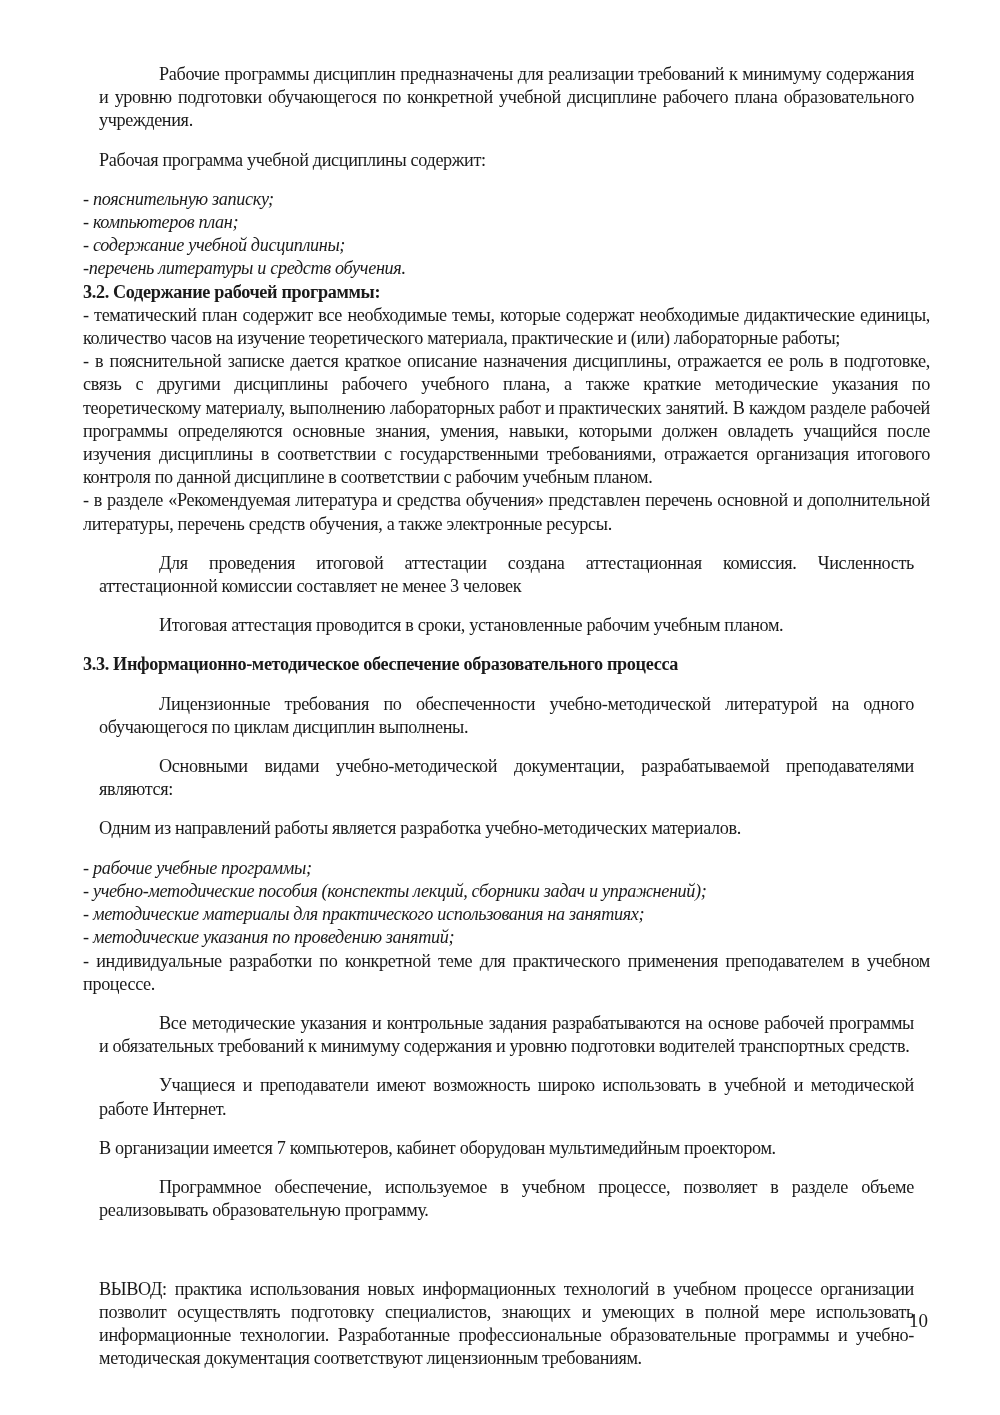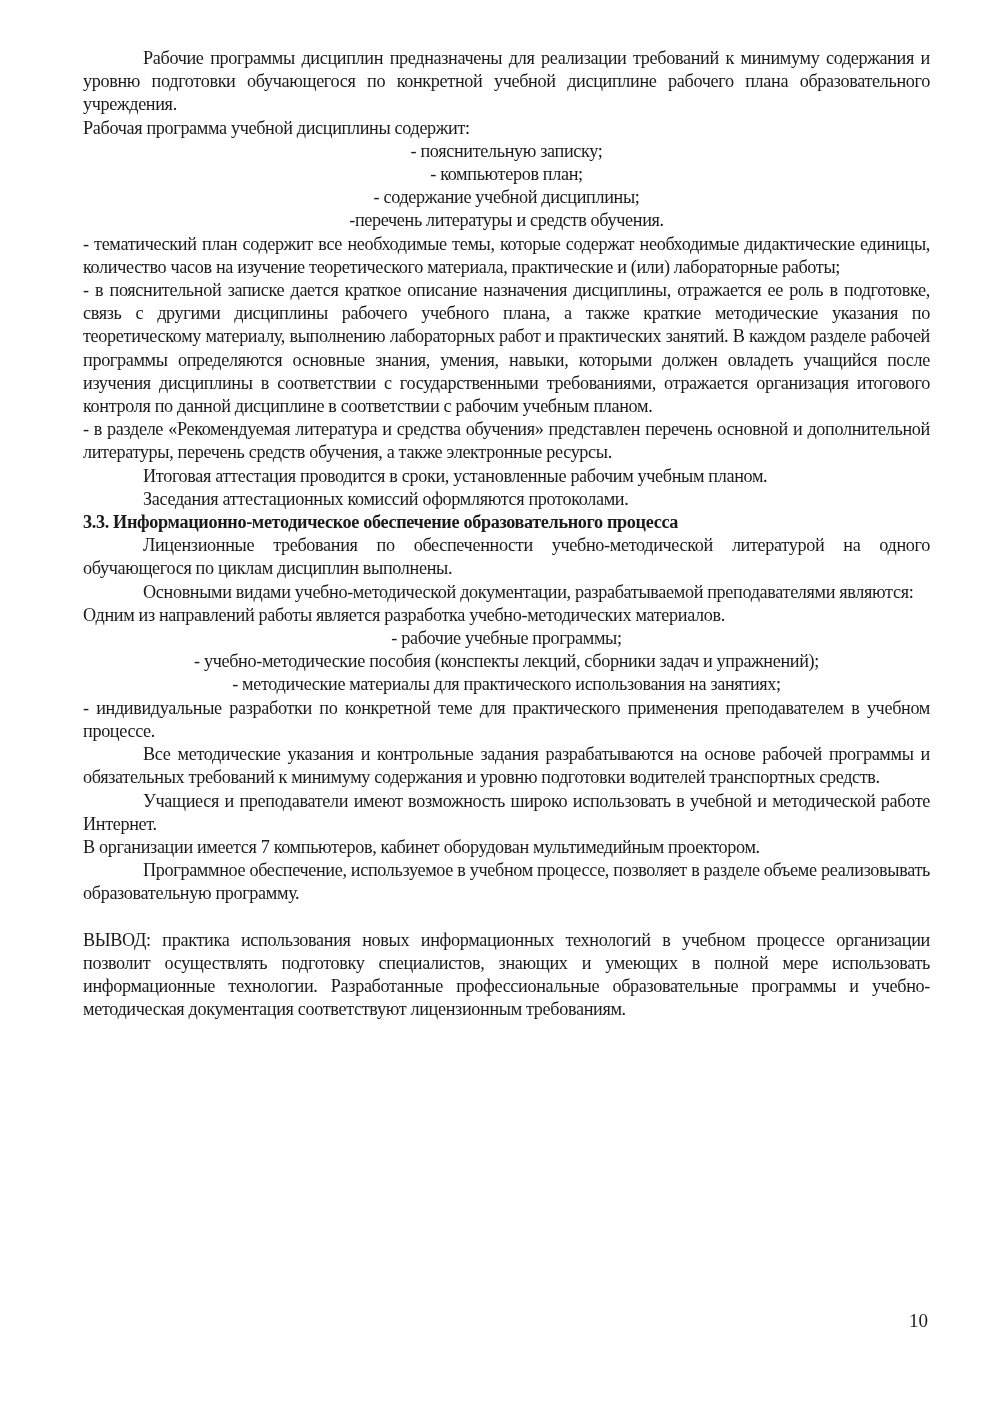--- a/index.html
+++ b/index.html
@@ -3,24 +3,24 @@
   <meta charset="utf-8">
   <style>
     html, body { margin: 0; padding: 0; background: #ffffff; }
     body { width: 1000px; height: 1415px; position: relative; overflow: hidden; }
     .page {
       position: absolute; left: 83px; top: 47px; width: 847px;
       font-family: "Liberation Serif", serif;
       font-size: 18.2px; line-height: 23.2px; color: #1a1a1a;
       letter-spacing: -0.35px;
     }
-    .p { margin: 0; text-align: justify; }
+    .p { margin: 16px; text-align: justify; }
     .indent { text-indent: 60px; }
     .li { margin: 0; text-align: justify; }
-    .li.nojust { text-align: center; }
+    .li.nojust { text-align: left; font-style: italic; }
     .h { margin: 0; font-weight: bold; }
     .b { font-weight: normal; }
     .gap { height: 23.2px; }
     .pagenum {
       position: absolute; right: 72px; top: 1310px;
       font-family: "Liberation Serif", serif; font-size: 19px; color: #1a1a1a;
     }
     .stretch { text-align: justify; text-align-last: justify; }
   </style>
 </head>
@@ -29,36 +29,38 @@
 <div class="page">
   <p class="p indent">Рабочие программы дисциплин предназначены для реализации требований к минимуму содержания и уровню подготовки обучающегося по конкретной учебной дисциплине рабочего плана образовательного учреждения.</p>
   <p class="p">Рабочая программа учебной дисциплины содержит:</p>
   <div>
     <p class="li nojust">- пояснительную записку;</p>
     <p class="li nojust">- компьютеров план;</p>
     <p class="li nojust">- содержание учебной дисциплины;</p>
     <p class="li nojust">-перечень литературы и средств обучения.</p>
   </div>
 
+  <p class="h">3.2. Содержание рабочей программы:</p>
   <div>
     <p class="li">- тематический план содержит все необходимые темы, которые содержат необходимые дидактические единицы, количество часов на изучение теоретического материала, практические и (или) лабораторные работы;</p>
     <p class="li">- в пояснительной записке дается краткое описание назначения дисциплины, отражается ее роль в подготовке, связь с другими дисциплины рабочего учебного плана, а также краткие методические указания по теоретическому материалу, выполнению лабораторных работ и практических занятий. В каждом разделе рабочей программы определяются основные знания, умения, навыки, которыми должен овладеть учащийся после изучения дисциплины в соответствии с государственными требованиями, отражается организация итогового контроля по данной дисциплине в соответствии с рабочим учебным планом.</p>
     <p class="li">- в разделе «Рекомендуемая литература и средства обучения» представлен перечень основной и дополнительной литературы, перечень средств обучения, а также электронные ресурсы.</p>
   </div>
+  <p class="p indent">Для проведения итоговой аттестации создана аттестационная комиссия. Численность аттестационной комиссии составляет не менее 3 человек</p>
   <p class="p indent">Итоговая аттестация проводится в сроки, установленные рабочим учебным планом.</p>
-  <p class="p indent">Заседания аттестационных комиссий оформляются протоколами.</p>
 
   <p class="h">3.3. Информационно-методическое обеспечение образовательного процесса</p>
   <p class="p indent">Лицензионные требования по обеспеченности учебно-методической литературой на одного обучающегося по циклам дисциплин выполнены.</p>
   <p class="p indent stretch" style="text-align-last:left;">Основными видами учебно-методической документации, разрабатываемой преподавателями являются:</p>
   <p class="p">Одним из направлений работы является разработка учебно-методических материалов.</p>
   <div>
     <p class="li nojust">- рабочие учебные программы;</p>
     <p class="li nojust">- учебно-методические пособия (конспекты лекций, сборники задач и упражнений);</p>
     <p class="li nojust">- методические материалы для практического использования на занятиях;</p>
+    <p class="li nojust">- методические указания по проведению занятий;</p>
     <p class="li">- индивидуальные разработки по конкретной теме для практического применения преподавателем в учебном процессе.</p>
   </div>
   <p class="p indent">Все методические указания и контрольные задания разрабатываются на основе рабочей программы и обязательных требований к минимуму содержания и уровню подготовки водителей транспортных средств.</p>
   <p class="p indent">Учащиеся и преподаватели имеют возможность широко использовать в учебной и методической работе Интернет.</p>
   <p class="p">В организации имеется 7 компьютеров, кабинет оборудован мультимедийным проектором.</p>
   <p class="p indent">Программное обеспечение, используемое в учебном процессе, позволяет в разделе объеме реализовывать образовательную программу.</p>
 
   <div class="gap"></div>
 
   <p class="p"><span class="b">ВЫВОД:</span><span> практика использования новых информационных технологий в учебном процессе организации позволит осуществлять подготовку специалистов, знающих и умеющих в полной мере использовать информационные технологии. Разработанные профессиональные образовательные программы и учебно-методическая документация соответствуют лицензионным требованиям.</span></p>

